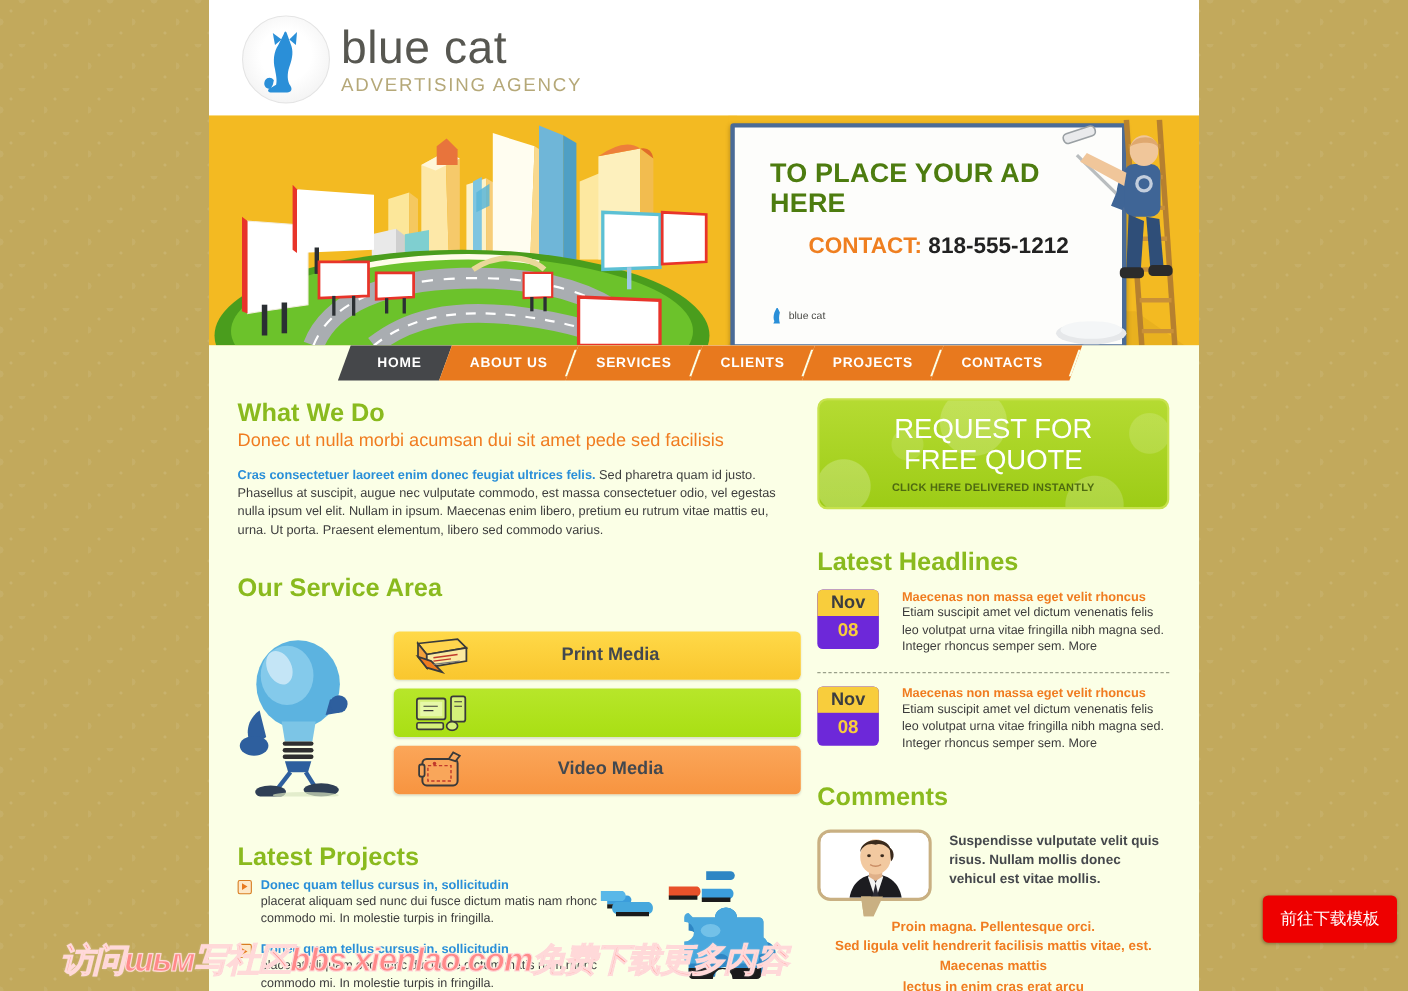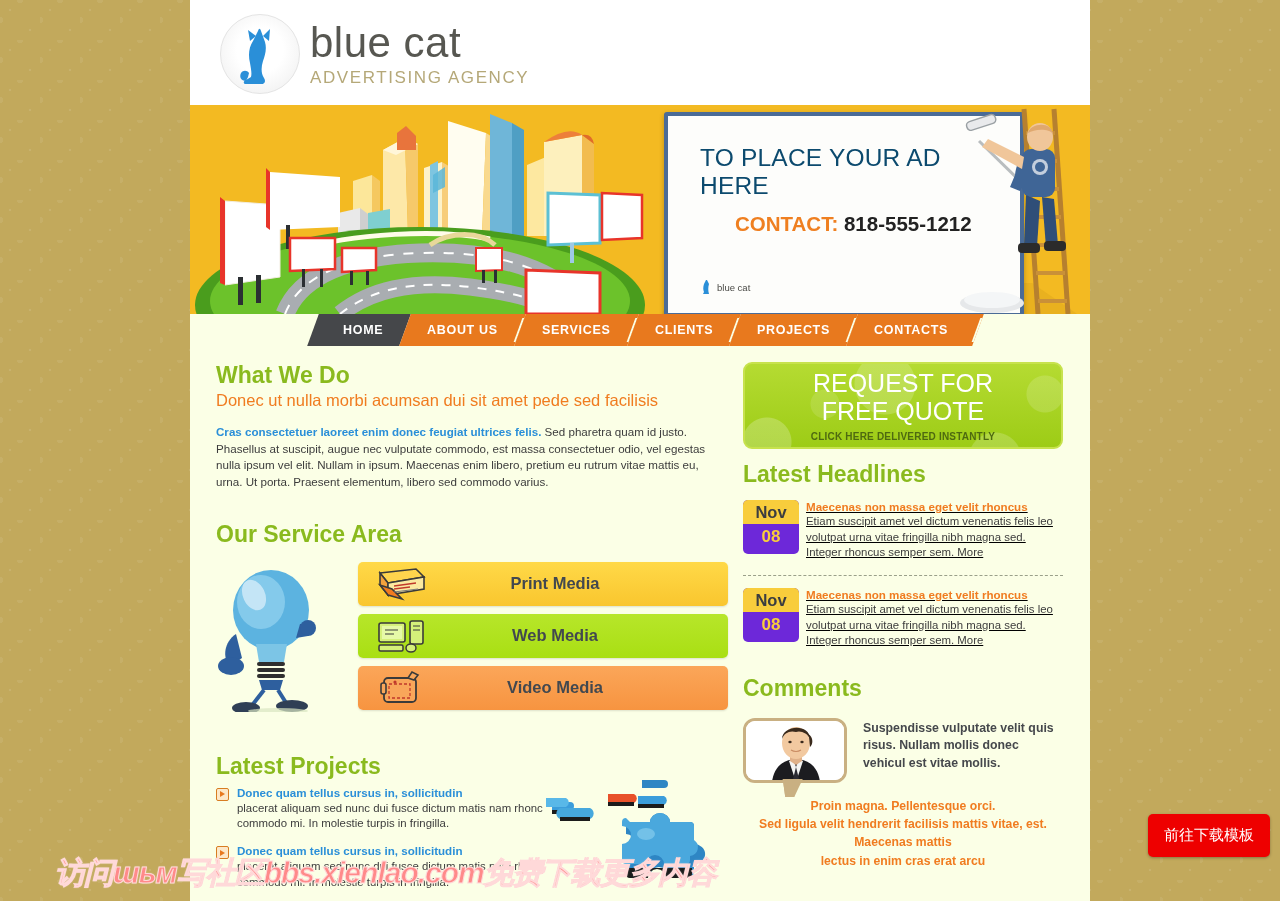--- a/index.html
+++ b/index.html
@@ -43,21 +43,21 @@
             background:linear-gradient(180deg,#f6bf2b 0%,#f3ba22 55%,#f0b519 100%); }
   .city { position:absolute; left:0; bottom:0; width:480px; height:209px; }
   .billboard-art { position:absolute; left:472px; top:0; width:430px; height:209px; }
 
   .bb-frame {
     position:absolute; left:2px; top:7px; width:360px; height:205px;
     background:#fdfdfb; border:4px solid #4a6b97; border-radius:3px;
     box-shadow:0 2px 5px rgba(0,0,0,0.25);
   }
   .bb-inner { position:absolute; inset:4px; background:#fdfdfb; padding:24px 0 0 28px; }
-  .bb-h1 { font-size:24.5px; font-weight:normal; color:#0c4a6e; line-height:1.16; letter-spacing:.2px; }
+  .bb-h1 { font-size:24.5px; font-weight:bold; color:#4d7c0f; line-height:1.16; letter-spacing:.2px; }
   .bb-contact { margin-top:11px; font-size:20.5px; font-weight:bold;margin-left:35px; }
   .bb-contact .lbl { color:#ef7f20; }
   .bb-contact .num { color:#222; }
   .bb-logo { position:absolute; left:30px; bottom:14px; display:flex; align-items:center; gap:5px; }
   .bb-logo-txt { font-size:9.5px; color:#4a4a46; }
 
   
   .nav-strip { position:relative; height:32px; background:#fbffe6; }
   .nav { position:absolute; left:123px; top:0; height:32px; display:flex; }
   .nav-item {
@@ -79,21 +79,21 @@
   .col-left { width:512px; }
   .col-right { width:320px; margin-left:15px; }
 
   h2.sec { font-size:23px; color:#8aba1e; margin:0 0 2px 0; font-weight:bold; letter-spacing:0; }
   .sub-orange { font-size:16.5px; color:#f07c20; margin:0 0 14px 0; }
   .para { font-size:11.6px; color:#3c3c3c; line-height:1.44; margin:0; }
   .para .lead { color:#2a8fd8; font-weight:bold; }
 
   
   h2.sec.service { margin-top:30px; }
-  .service-row { display:flex; margin-top:14px; }
+  .service-row { display:flex; margin-top:26px; }
   .bulb { width:130px; flex:0 0 130px; }
   .svc-list { flex:1; margin-left:12px; }
   .svc-btn {
     height:44px; border-radius:5px; display:flex; align-items:center;
     margin-bottom:8px; cursor:pointer; position:relative; overflow:hidden;
     box-shadow:0 1px 2px rgba(0,0,0,0.12);
   }
   .svc-btn .ic { width:88px; flex:0 0 88px; display:flex; align-items:center; justify-content:center; }
   .svc-btn .lb { font-size:16.5px; font-weight:bold; color:#42484f; flex:1; text-align:center; padding-right:64px; }
   .svc-print { background:linear-gradient(180deg,#ffd948 0%,#f9c62e 100%); }
@@ -110,43 +110,43 @@
     border:1px solid #d87d22; background:#fde8c8; border-radius:2px;
     display:flex; align-items:center; justify-content:center;
   }
   .proj-ic:after { content:""; border-left:5px solid #e8791e; border-top:3.5px solid transparent; border-bottom:3.5px solid transparent; }
   .proj-title { font-size:11.6px; font-weight:bold; color:#2a8fd8; margin:0 0 2px 0; cursor:pointer; }
   .proj-body { font-size:11.4px; color:#3c3c3c; line-height:1.38; margin:0; }
   .puzzle { flex:1; position:relative; height:115px; }
 
   
   .quote-box {
-    height:87px; border-radius:9px; cursor:pointer; position:relative; overflow:hidden;
+    height:101px; border-radius:9px; cursor:pointer; position:relative; overflow:hidden;
     background:#a9d424;
     background-image:
       radial-gradient(circle at 22px 78px, rgba(255,255,255,0.22) 24px, transparent 25px),
       radial-gradient(circle at 140px 20px, rgba(255,255,255,0.18) 30px, transparent 31px),
       radial-gradient(circle at 250px 95px, rgba(255,255,255,0.18) 26px, transparent 27px),
       radial-gradient(circle at 300px 30px, rgba(255,255,255,0.15) 18px, transparent 19px),
       radial-gradient(circle at 80px 40px, rgba(255,255,255,0.12) 14px, transparent 15px),
       linear-gradient(180deg,#b5db32 0%,#9dcc16 100%);
     border:2px solid #c7e24d;
     display:flex; flex-direction:column; align-items:center; justify-content:center;
   }
   .quote-l1 { font-size:25px; color:#ffffff; font-weight:400; line-height:1.12; text-align:center; }
   .quote-l2 { font-size:10px; color:#4e6a10; font-weight:bold; margin-top:6px; letter-spacing:.2px; }
 
-  h2.sec.headlines { margin-top:12px; }
+  h2.sec.headlines { margin-top:34px; }
   .hl { display:flex; margin-top:12px; }
   .hl-date {
     width:56px; flex:0 0 56px; border-radius:5px; overflow:hidden; background:#6d28d9; height:54px;
   }
   .hl-mon { background:#f8cd3c; color:#3b3d40; font-size:16.5px; font-weight:bold; text-align:center; padding:3px 0 2px; }
   .hl-day { color:#f8cd3c; font-size:17px; font-weight:bold; text-align:center; padding:3px 0; }
-  .hl-body { margin-left:7px; flex:1;text-decoration:underline; }
+  .hl-body { margin-left:21px; flex:1; }
   .hl-title { font-size:11.6px; font-weight:bold; color:#f07c20; margin:0 0 1px 0; cursor:pointer; }
   .hl-text { font-size:11.4px; color:#3c3c3c; line-height:1.37; margin:0; }
   .hl-sep { border-top:1px dashed #9aa08a; margin:14px 0 0 0; height:0; }
 
   h2.sec.comments { margin-top:26px; }
   .cmt-row { display:flex; margin-top:12px; }
   .bubble {
     width:104px; height:65px; flex:0 0 104px; border:3px solid #c9b082; border-radius:12px;
     background:#fff; position:relative; overflow:visible; margin-top:4px;
   }
@@ -431,21 +431,20 @@
                   </g>
                 <rect x="34" y="2" width="13" height="23" rx="2" fill="#d5f07a" stroke="#3a3a3a" stroke-width="1.6"></rect>
                 <g stroke="#3a3a3a" stroke-width="1">
                     <line x1="37" y1="7" x2="44" y2="7"></line>
                     <line x1="37" y1="11" x2="44" y2="11"></line>
                   </g>
                 <rect x="3" y="26" width="24" height="6" rx="1.5" fill="#d5f07a" stroke="#3a3a3a" stroke-width="1.5"></rect>
                 <ellipse cx="35" cy="29" rx="5" ry="4" fill="#d5f07a" stroke="#3a3a3a" stroke-width="1.5"></ellipse>
               </svg>
             </span>
-            <span class="lb">Web Media</span>
           </div>
 
           <div class="svc-btn svc-video">
             <span class="ic">
               <svg width="48" height="36" viewBox="0 0 48 36" aria-hidden="true">
                 <rect x="6" y="8" width="32" height="24" rx="4" fill="#f9a65a" stroke="#3a3a3a" stroke-width="1.8"></rect>
                 <rect x="11" y="14" width="21" height="14" fill="none" stroke="#c0392b" stroke-width="1.3" stroke-dasharray="3 2"></rect>
                 <path d="M30,8 L34,2 L40,5 L36,10 Z" fill="#f9a65a" stroke="#3a3a3a" stroke-width="1.6"></path>
                 <rect x="3" y="13" width="5" height="11" rx="2" fill="#f9a65a" stroke="#3a3a3a" stroke-width="1.6"></rect>
                 <circle cx="17" cy="12" r="1.6" fill="#c0392b"></circle>

